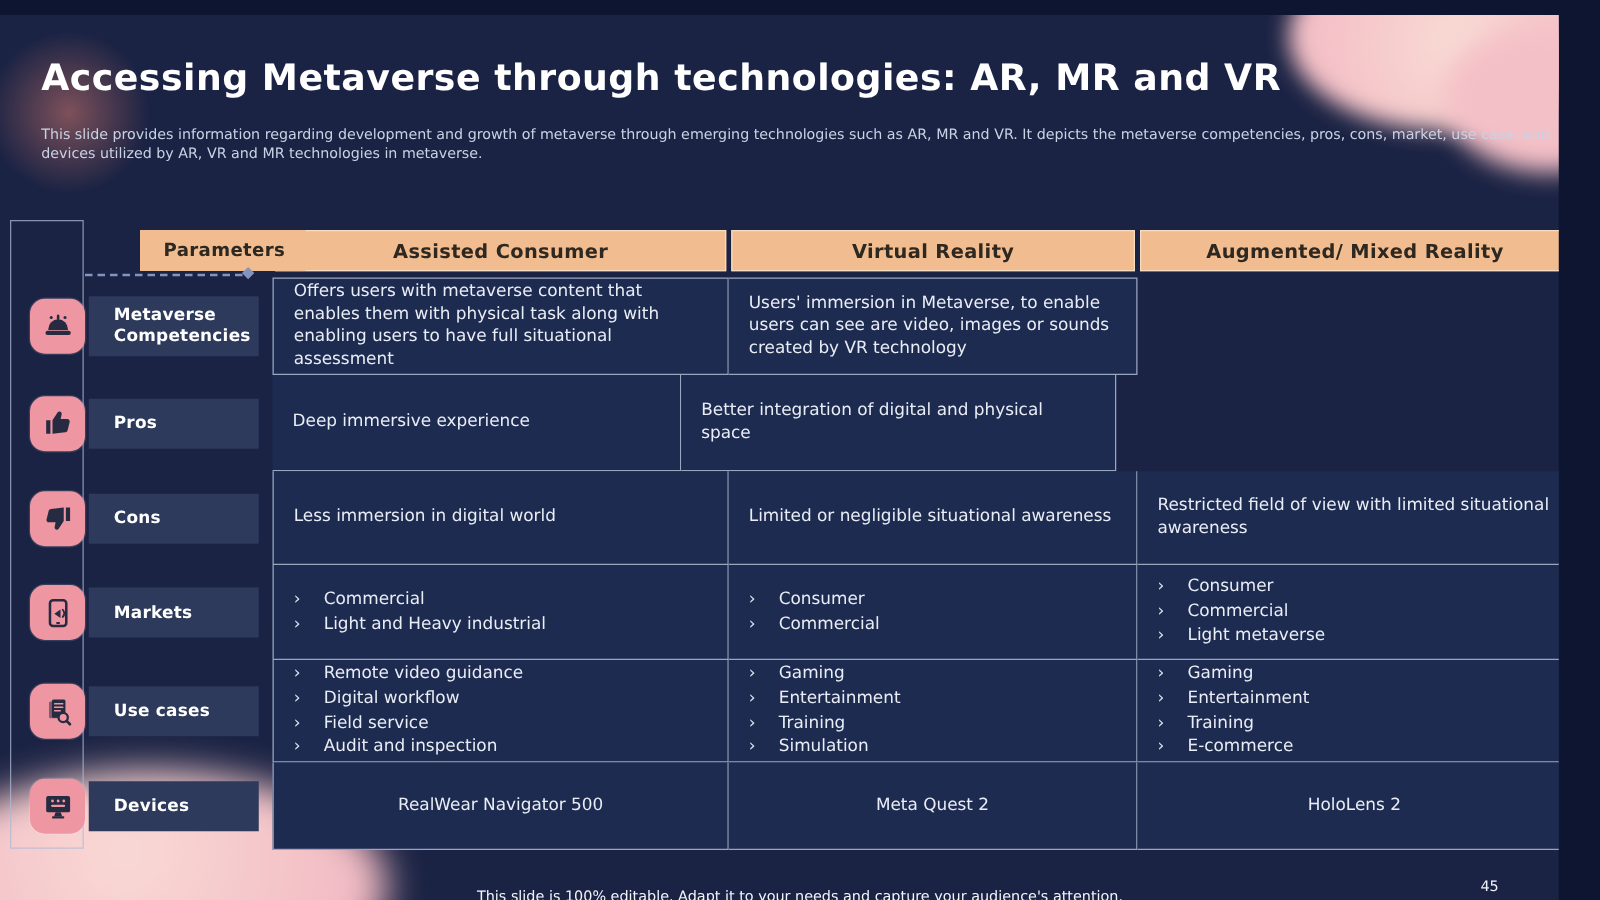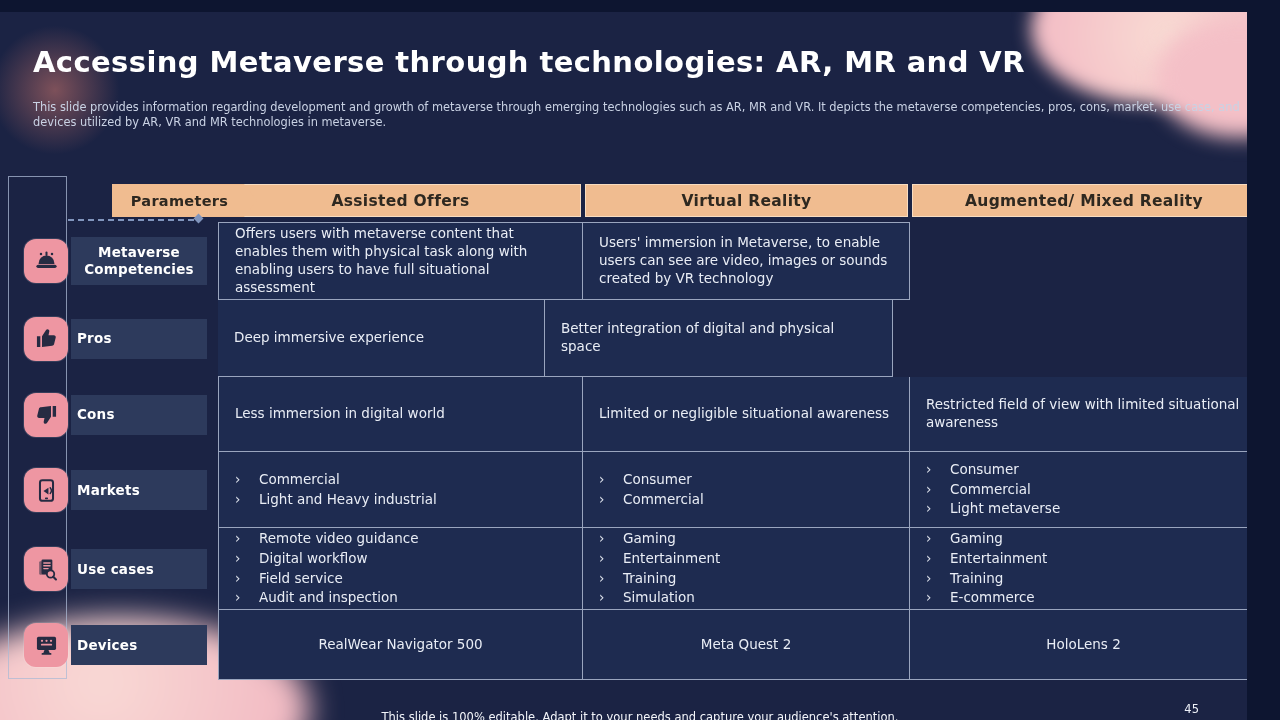--- a/index.html
+++ b/index.html
@@ -51,22 +51,22 @@
   
   .tbody{position:absolute; left:24px; top:210px;}
   .trow{display:flex; align-items:stretch;}
   .ticon{width:44px; display:flex; align-items:center; justify-content:flex-start;}
   .chip{width:44px; height:44px; border-radius:12px; background:var(--icon-fill,#ee96a2);
     display:flex; align-items:center; justify-content:center; box-shadow:0 0 0 1px rgba(255,255,255,.12);}
   .chip svg{width:27px; height:27px;}
   .tlabelcol{width:150px; display:flex; align-items:center;}
   .labelbox{box-sizing:border-box; width:136px; margin-left:3px; min-height:40px;
     background:var(--label-fill,#2d3a5c); display:flex; align-items:center;
-    padding:7px 6px; font-weight:bold; font-size:13.5px; color:#ffffff; line-height:1.25;
-    letter-spacing:.2px;text-align:center;}
+    padding:7px 20px; font-weight:bold; font-size:13.5px; color:#ffffff; line-height:1.25;
+    letter-spacing:.2px;}
   .tcell{box-sizing:border-box; display:flex; align-items:center;
     padding:10px 16px; font-size:13.5px; line-height:1.32; color:var(--text,#e9edf5);
     background:#1e2b50;
     border-right:1px solid rgba(185,196,217,.8);
     border-bottom:1px solid rgba(185,196,217,.8);}
   .cw0{width:365px}.cw1{width:327px}.cw2{width:348px}
   .cfirst{border-left:1px solid rgba(185,196,217,.8);}
   .rfirst .tcell{border-top:1px solid rgba(185,196,217,.8);}
   .ccenter{justify-content:center; text-align:center;}
   .blist{list-style:none; margin:0; padding:0;}
@@ -92,21 +92,21 @@
   <div class="subtitle">This slide provides information regarding development and growth of metaverse through emerging technologies such as AR, MR and VR. It depicts the metaverse competencies, pros, cons, market, use case, and devices utilized by AR, VR and MR technologies in metaverse.</div>
 
   <div class="rail"></div>
 
   <div class="hrow">
     <div class="hspacer"></div>
     <div class="hparam">
       <div class="param-arrow">Parameters</div>
     </div>
 
-  <div class="hcell hw0">Assisted Offers</div>
+  <div class="hcell hw0">Assisted Consumer</div>
       <div class="hcell hw1">Virtual Reality</div>
       <div class="hcell hw2">Augmented/ Mixed Reality</div>
     </div>
 
   <div class="dash-sep"></div>
   <div class="dash-diamond"></div>
 
   <div class="tbody">
       <div class="trow rfirst" style="height: 78px;">
         <div class="ticon">

